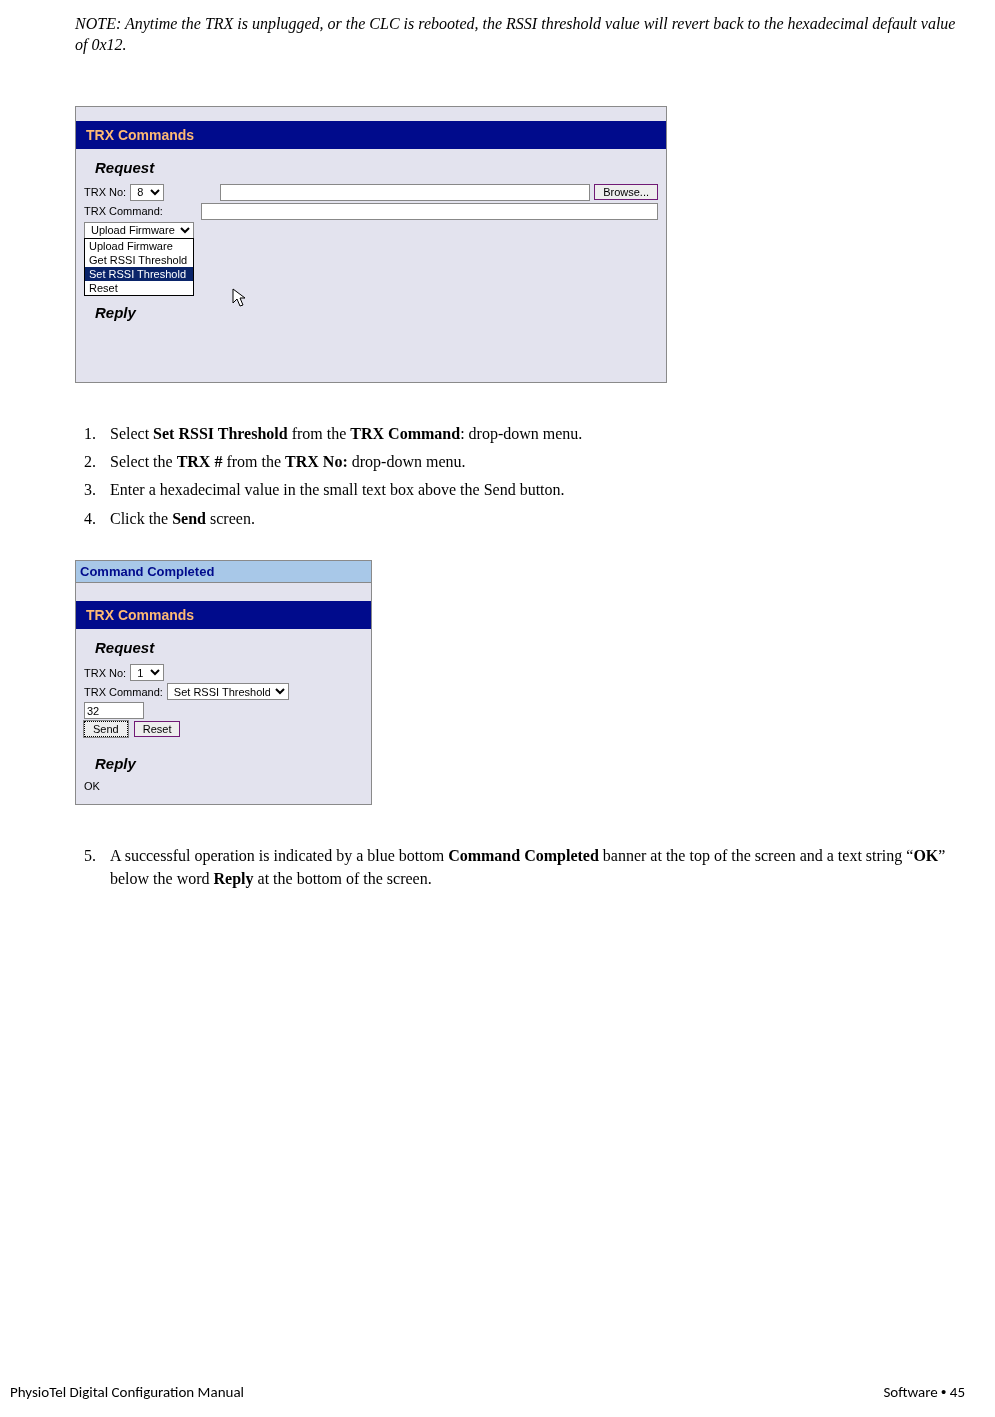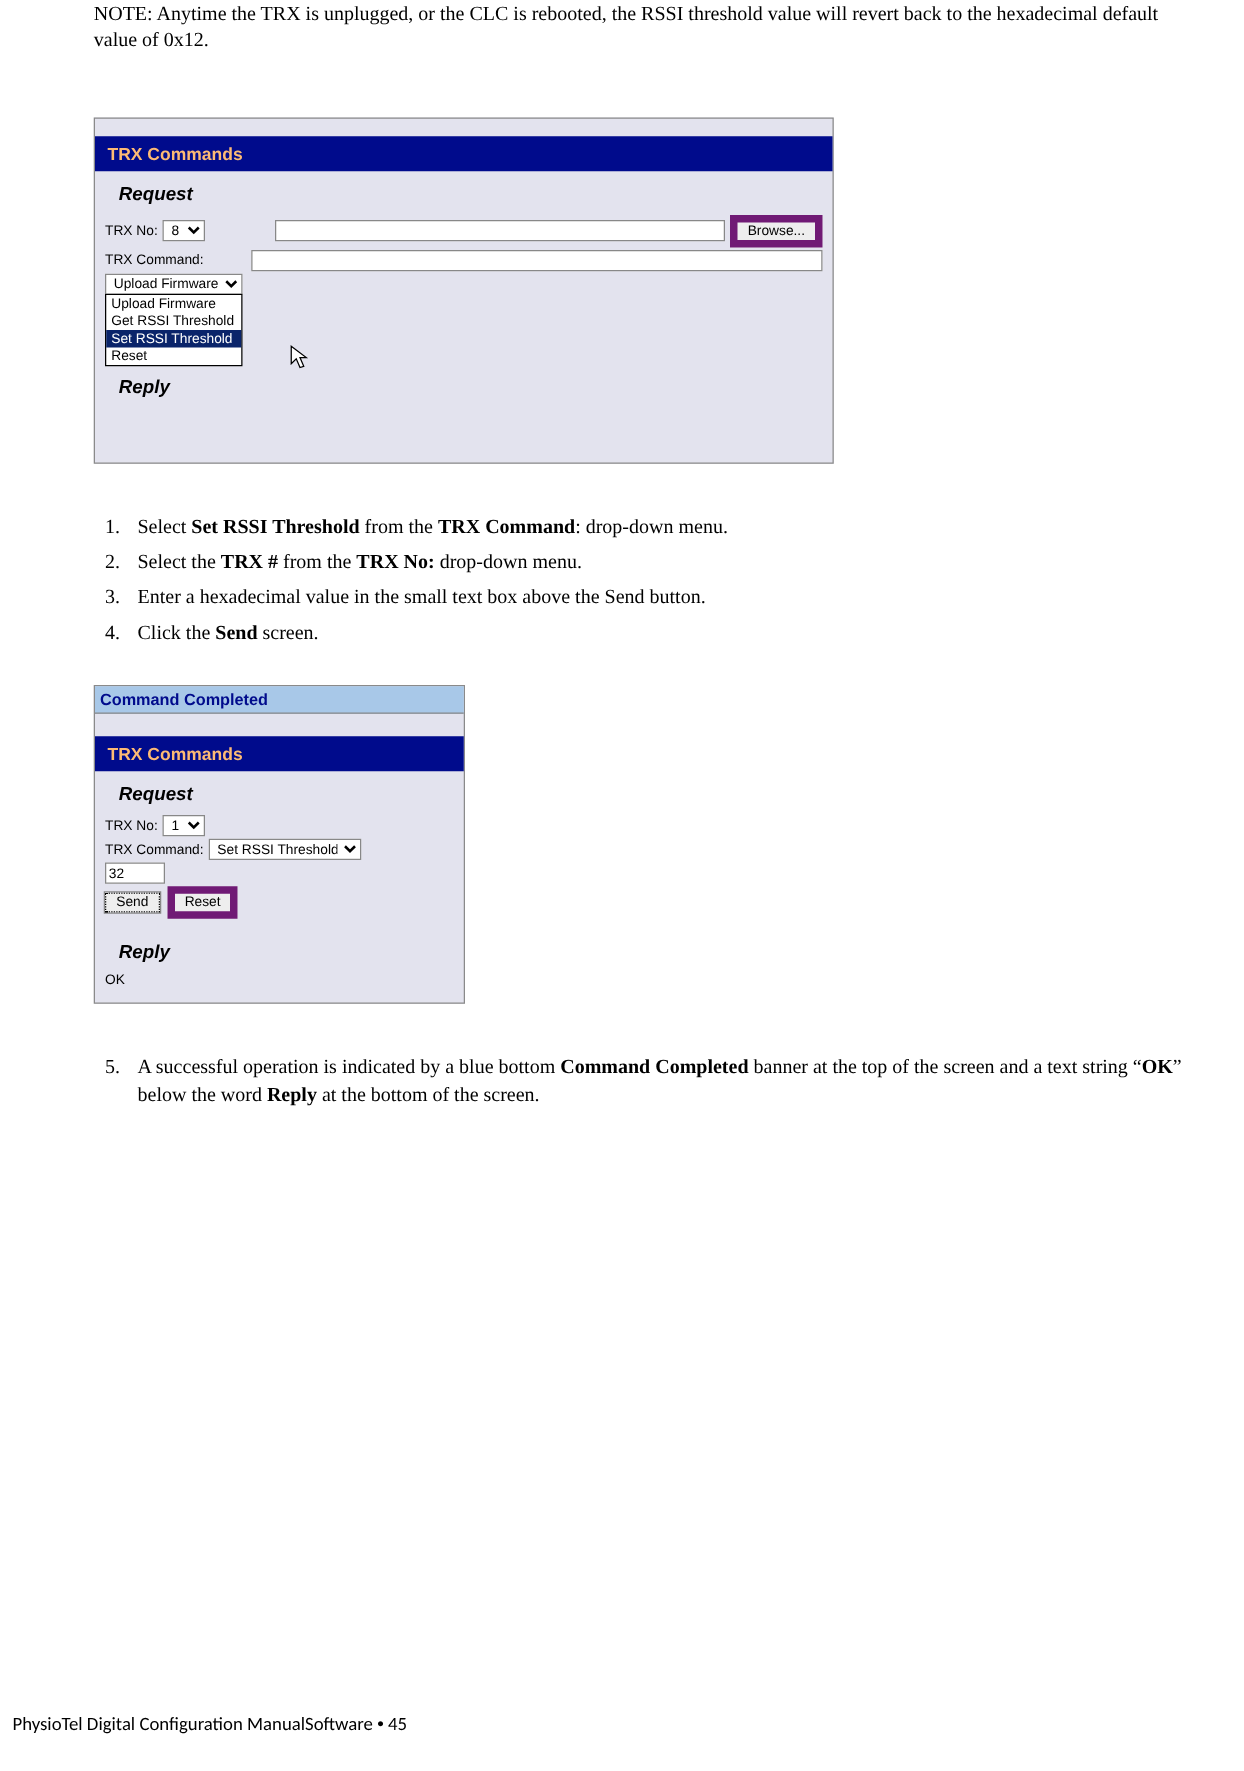--- a/index.html
+++ b/index.html
@@ -11,21 +11,22 @@
     background: #fff;
   }
   .page {
     width: 995px;
     height: 1417px;
     position: relative;
     box-sizing: border-box;
     padding: 0 30px 0 75px;
   }
   .note {
-    margin-top: 2px;
+    font-style: italic;
+    margin-top: 14px;
     margin-bottom: 50px;
     line-height: 1.3;
   }
   .shot-wrap {
     margin: 0 0 40px 0;
   }
   
   .panel {
     border: 1px solid #8a8a8a;
     background: #e3e3ee;
@@ -70,21 +71,21 @@
     height: 17px;
     box-sizing: border-box;
   }
   .file-field {
     flex: 1;
     height: 17px;
   }
   .btn {
     font-family: Arial, Helvetica, sans-serif;
     font-size: 11px;
-    border: 6px solid #701a75;
+    border: 1px solid #701a75;
     background: #eee;
     padding: 1px 8px;
     cursor: pointer;
   }
   .dropdown-open {
     border: 1px solid #000;
     background: #fff;
     margin-top: -1px;
     width: 108px;
     font-size: 11px;
@@ -124,21 +125,21 @@
     margin: 6px 0;
     padding-left: 10px;
     line-height: 1.4;
   }
   .footer {
     position: absolute;
     bottom: 30px;
     left: 0;
     right: 30px;
     display: flex;
-    justify-content: flex-start;
+    justify-content: space-between;
     font-family: Calibri, Arial, sans-serif;
     font-size: 15px;
     padding-left: 10px;
   }
   .footer .dot {
     font-family: Arial, sans-serif;
   }
 </style>
 </head>
 <body>
@@ -214,21 +215,21 @@
             <option>1</option>
           </select>
         </div>
         <div class="row">
           <span class="lbl">TRX Command:</span>
           <select style="width:122px;">
             <option>Set RSSI Threshold</option>
           </select>
         </div>
         <div class="row">
-          <input type="text" style="width: 48px;" value="32">
+          <input type="text" style="width: 60px;" value="32">
         </div>
         <div class="row" style="gap:6px; margin-top:2px;">
           <button class="btn" style="border:1px dotted #000; outline:1px solid #888;">Send</button>
           <button class="btn">Reset</button>
         </div>
       </div>
       <div class="section-label">Reply</div>
       <div class="reply-ok">OK</div>
     </div>
   </div>

